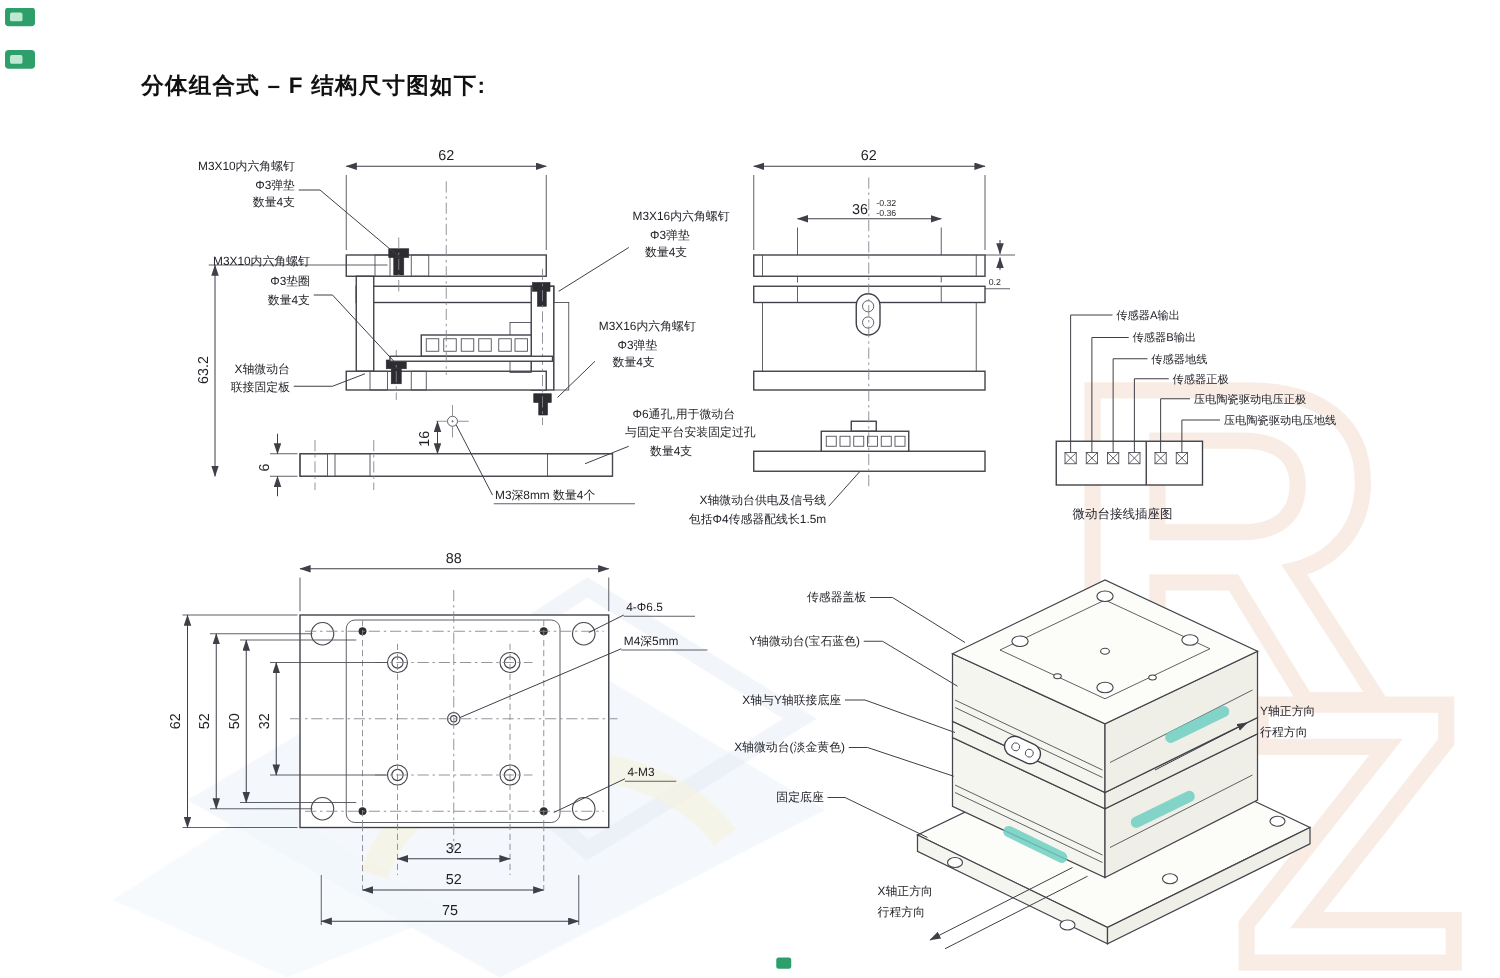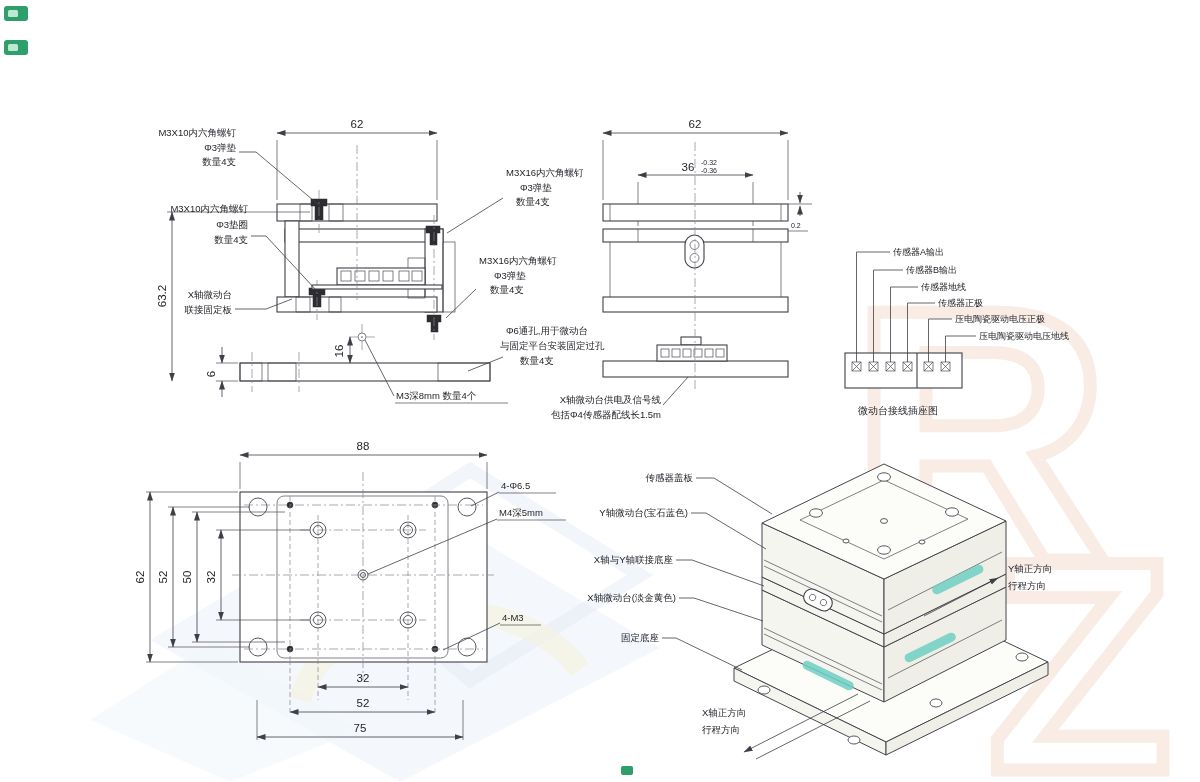--- a/index.html
+++ b/index.html
@@ -427,13 +427,14 @@
       </g>
       <g>
         <line class="lead" x1="858" y1="694" x2="744" y2="752" marker-end="url(#arr)"></line>
         <line class="lead" x1="870" y1="701" x2="756" y2="759"></line>
         <text class="t tl" x="702" y="716">X轴正方向</text>
         <text class="t tl" x="702" y="733">行程方向</text>
       </g>
     </g>
   </svg>
 
+  <div class="page-title">分体组合式 – F 结构尺寸图如下:</div>
 </div>
 
 </body></html>

